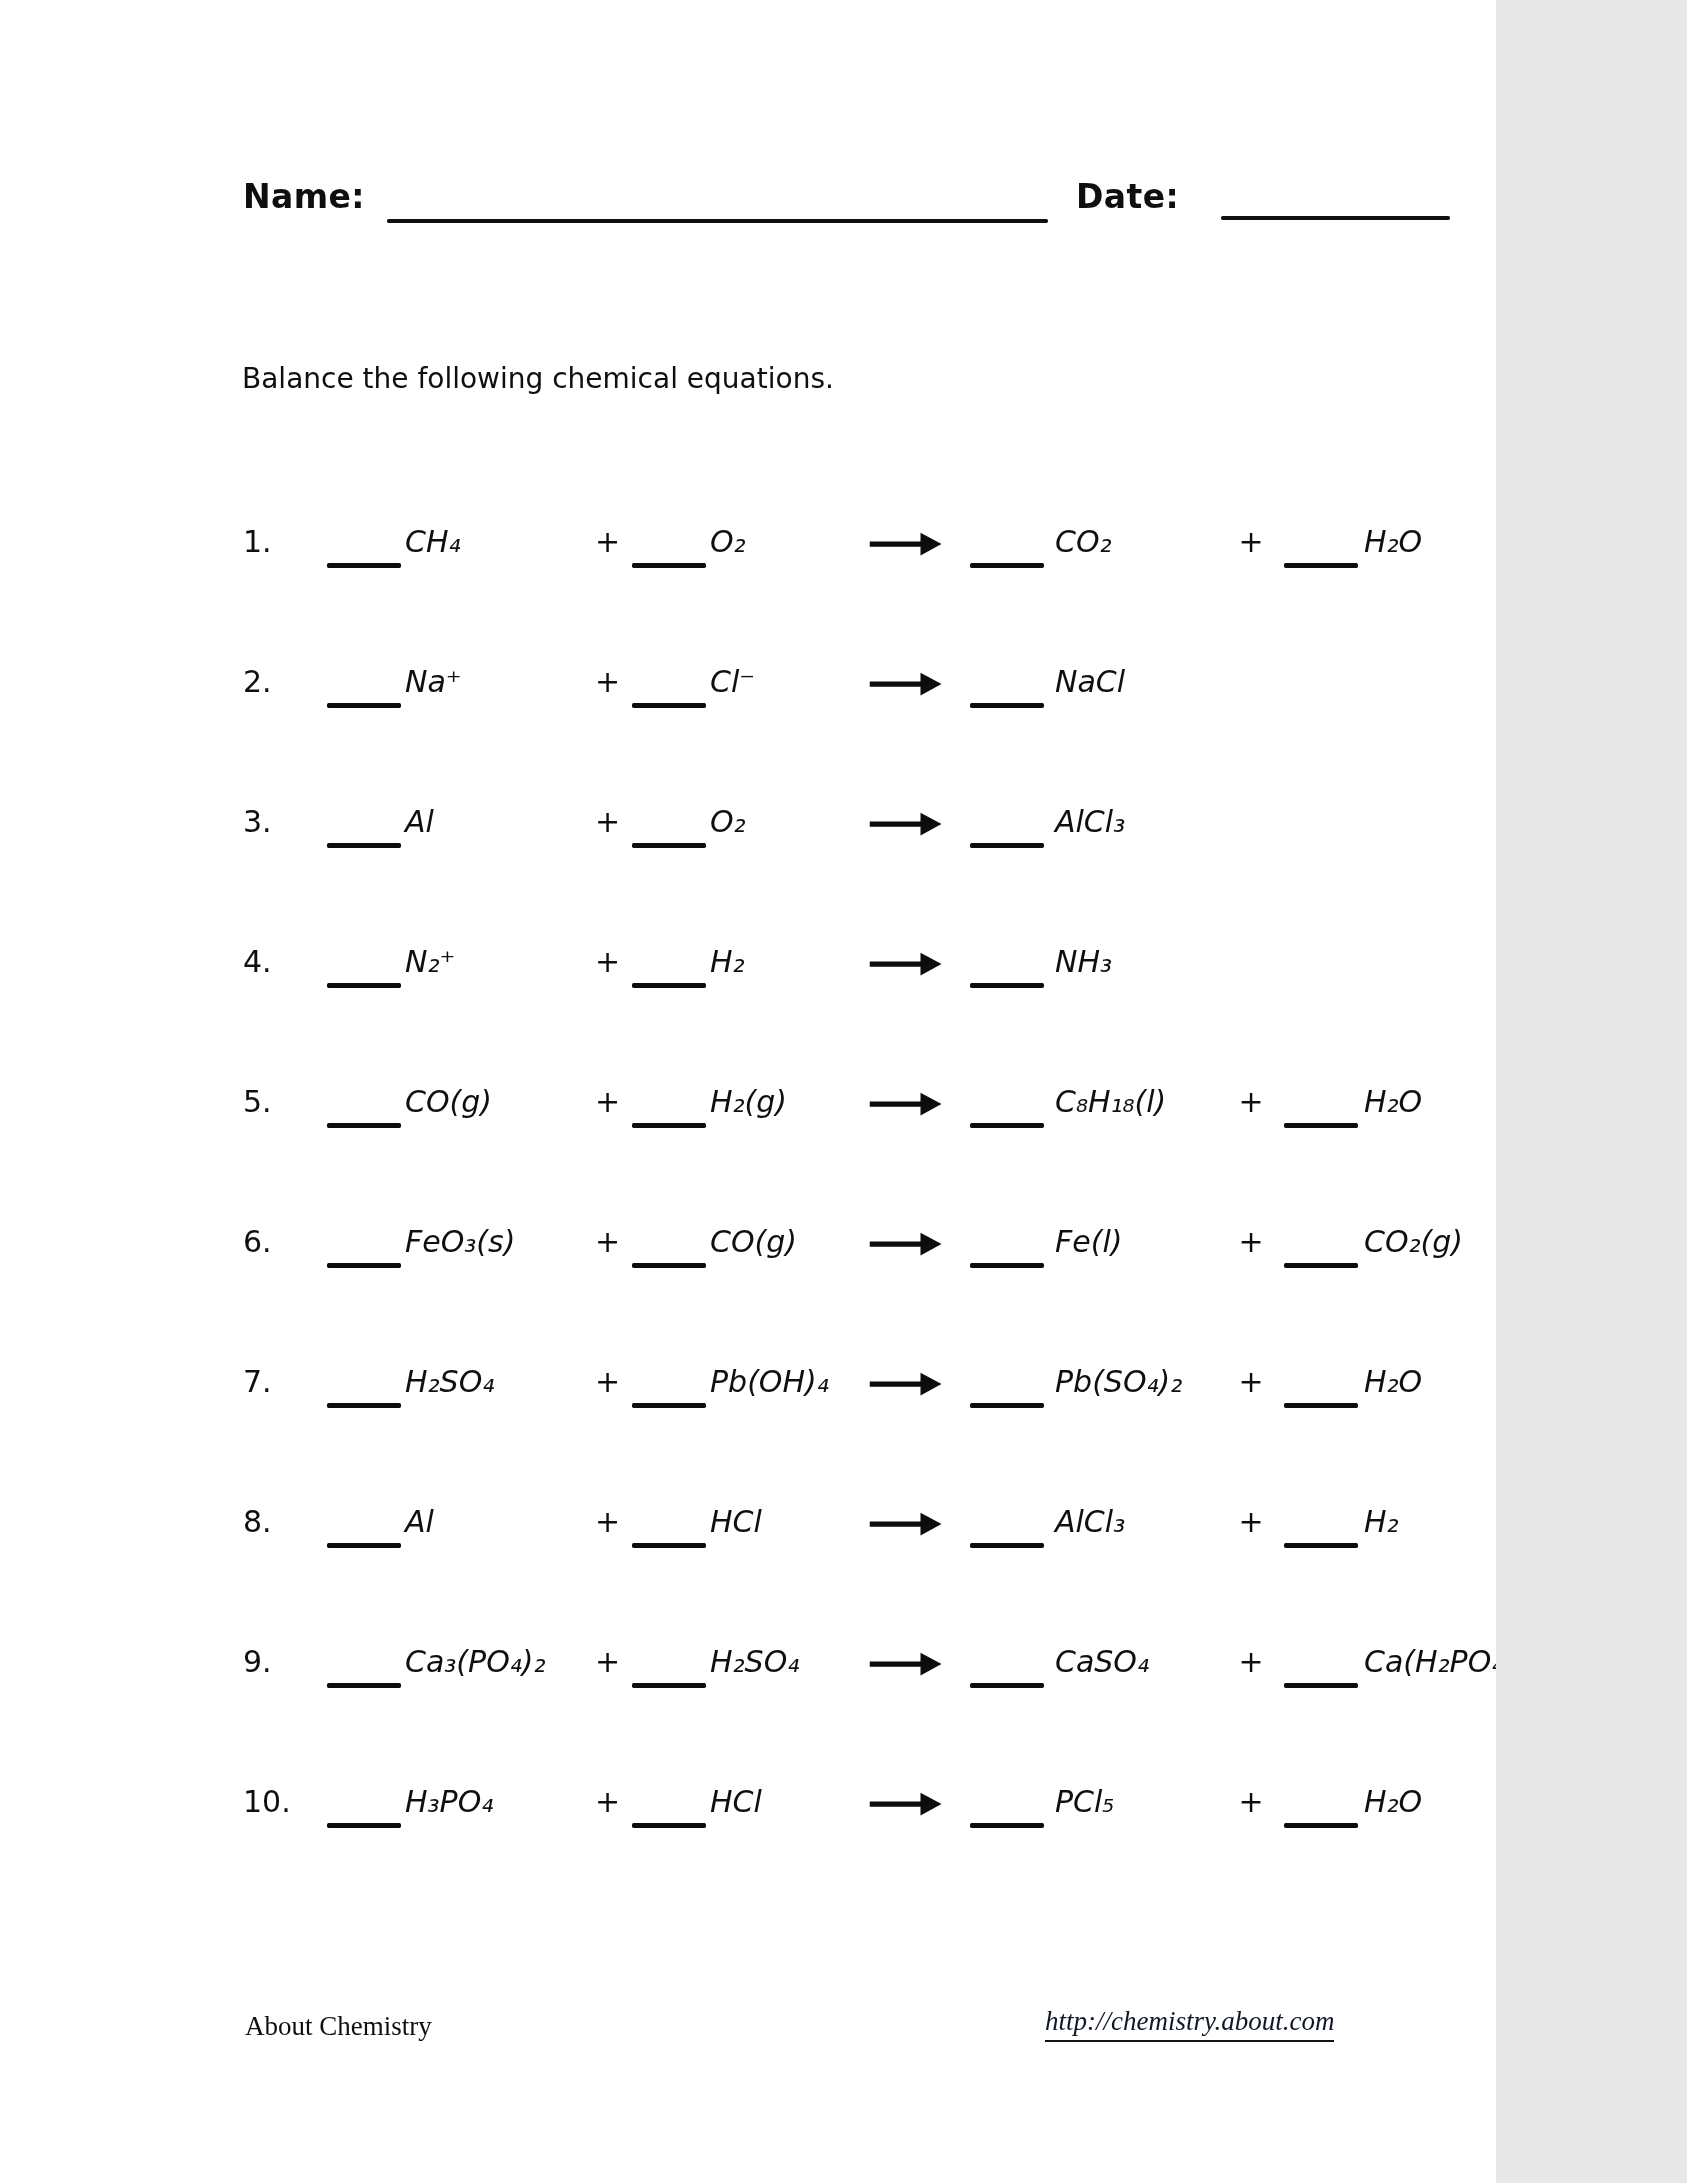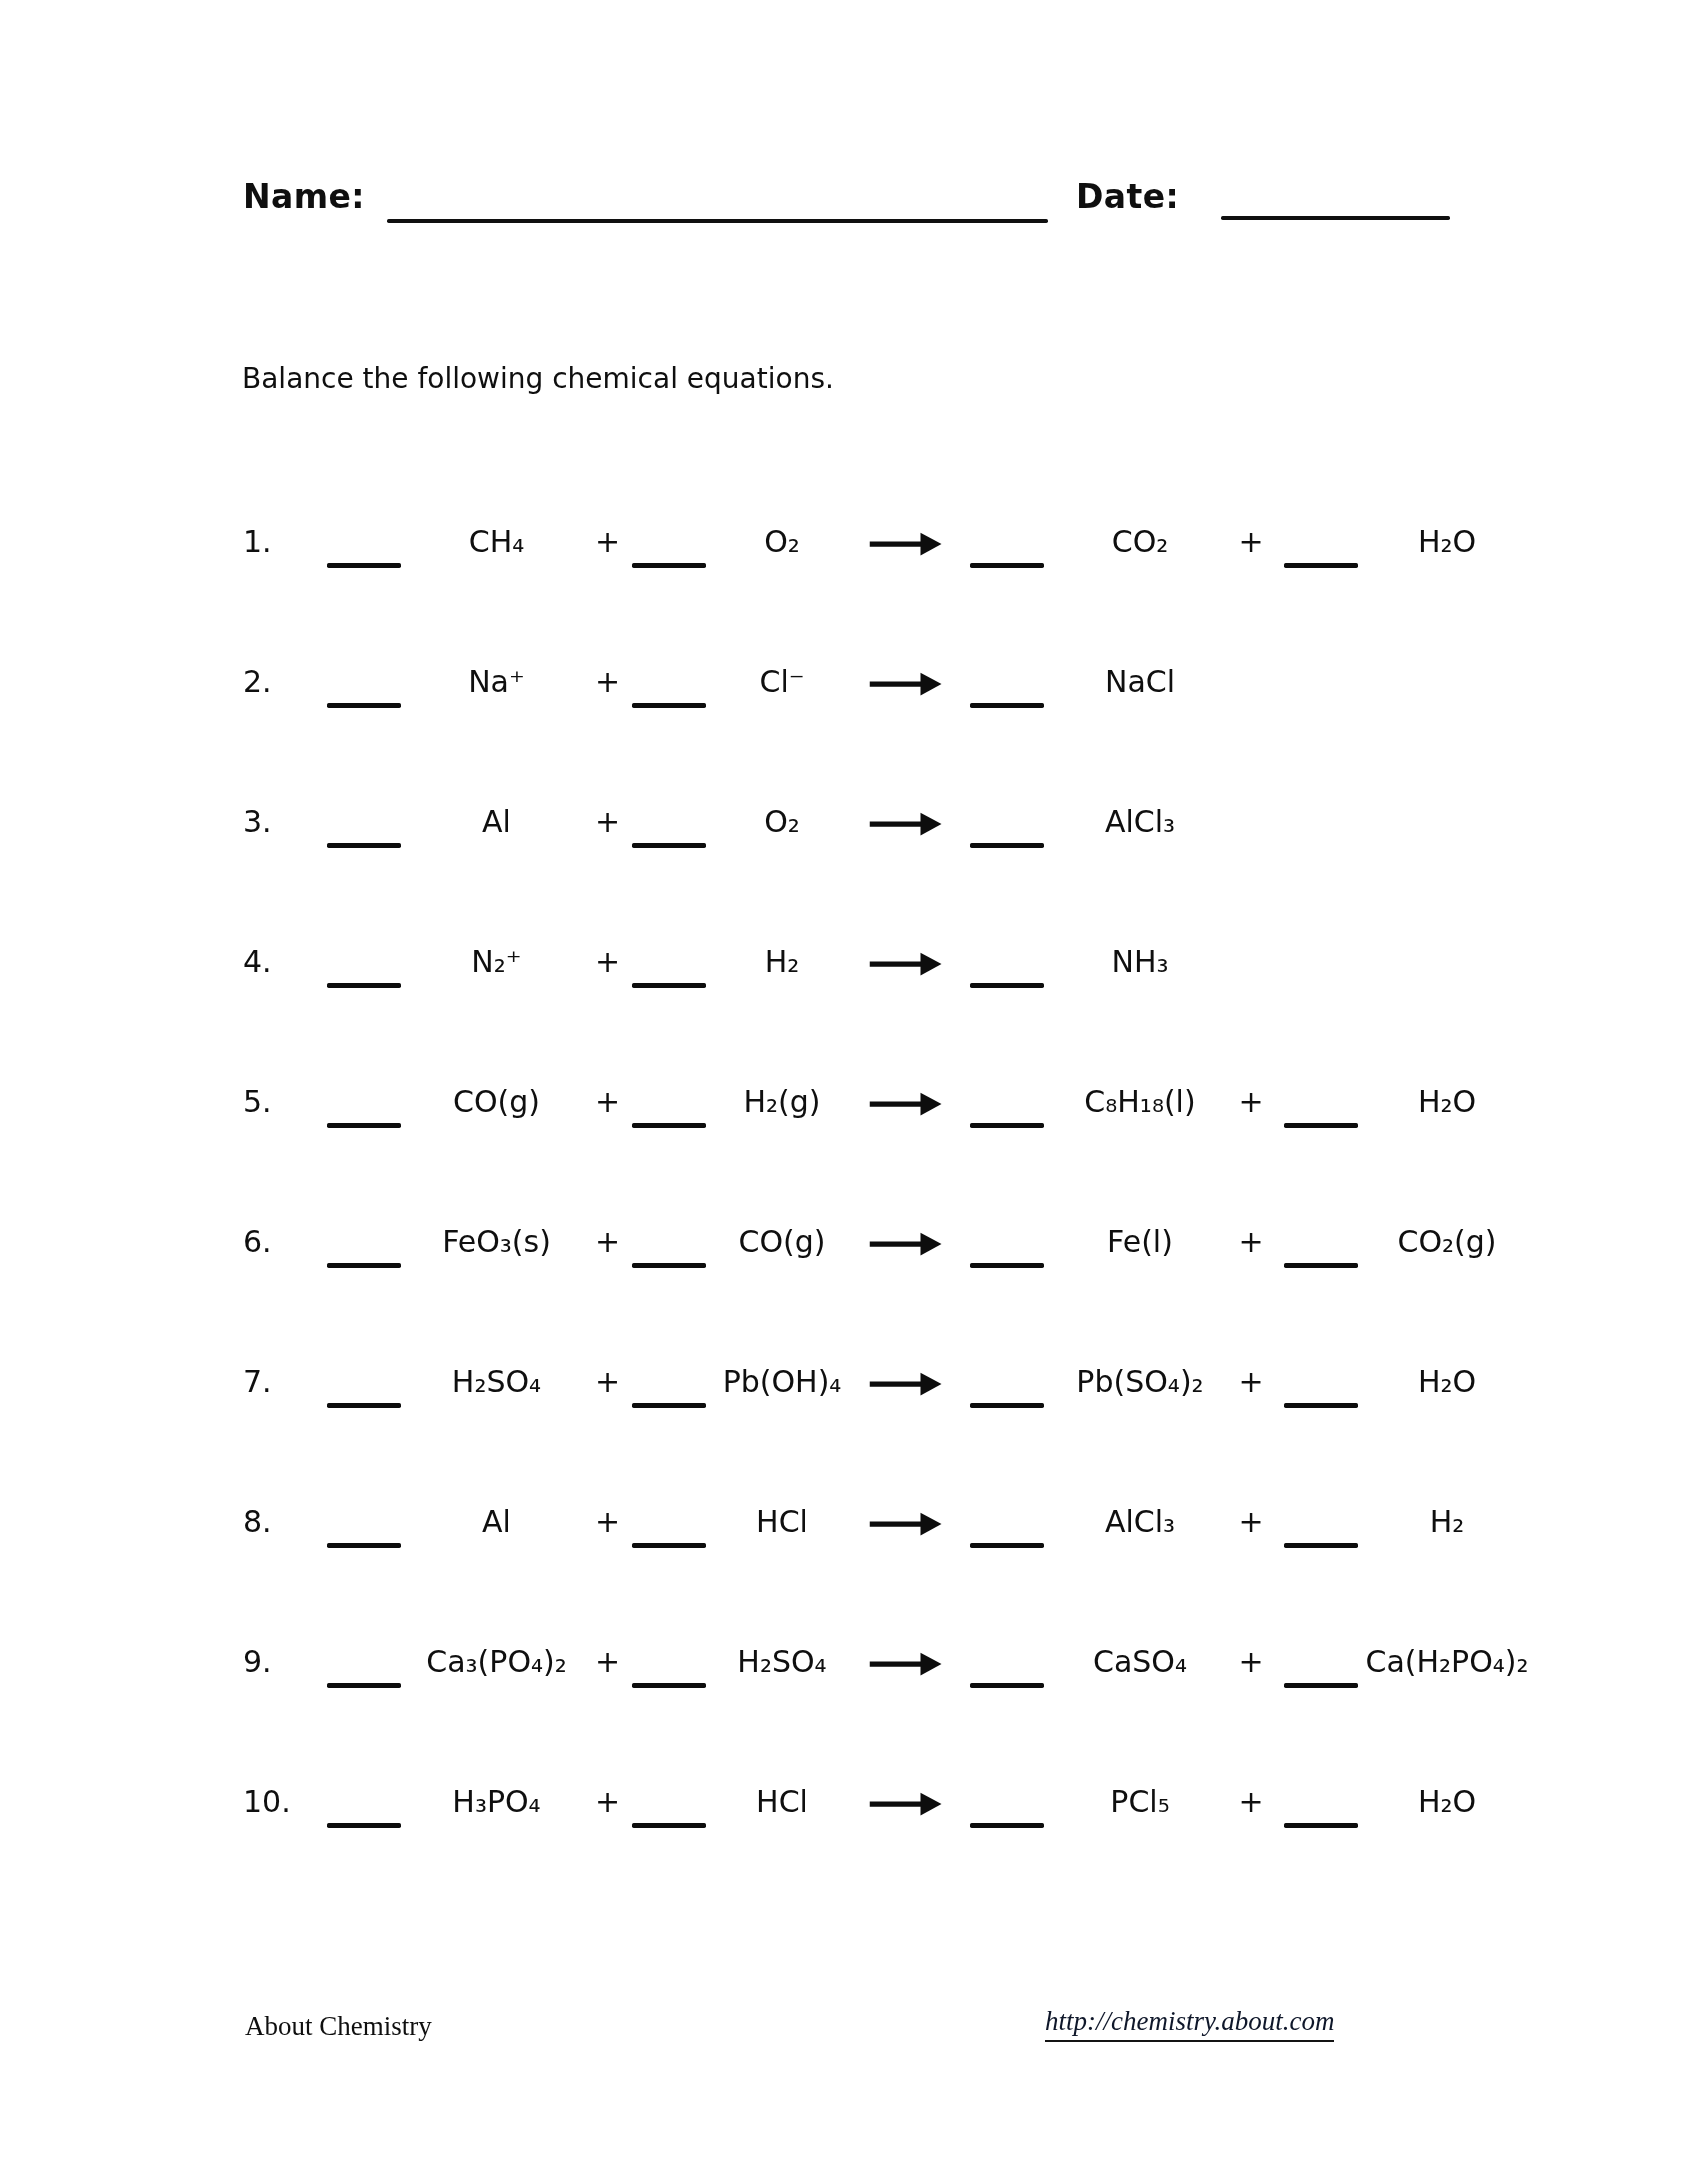--- a/index.html
+++ b/index.html
@@ -1,18 +1,18 @@
 <!DOCTYPE html>
 <html style="font-size:14px"><head>
 <meta charset="utf-8">
 <style>
   html, body { margin:0; padding:0; background:#e8e8e8; }
   .page {
     position:relative;
-    width:1687px; height:2184px;
+    width:1496px; height:2184px;
     background:#ffffff;
     font-family:"DejaVu Sans", sans-serif;
     color:#0f0f0f;
     overflow:hidden;
   }
   .abs { position:absolute; }
 
   
   .hdr-label { font-size:33px; font-weight:700; letter-spacing:0.4px; }
   #name-label { left:243px; top:177px; }
@@ -32,21 +32,21 @@
   .eq-row {
     display:grid;
     grid-template-columns:79px 83px 183px 39px 83px 144px 105px 96px 170px 52px 87px 166px;
     margin-left:243px;
     height:140px;
     align-items:start;
     font-size:30px;
   }
   .cell { display:block; }
   .num  { padding-top:7px; text-align:left; }
-  .f    { padding-top:7px; text-align:center; white-space:nowrap; }
+  .f    { padding-top:7px; white-space:nowrap;font-style:italic; }
   .plus { padding-top:7px; text-align:center; }
   .blank .ln {
     display:block; width:74px; height:5.2px; margin:46px auto 0;
     background:#0d0d0d; border-radius:1.7px;
   }
   .arrowc { display:flex; justify-content:center; padding-top:12.2px; }
 
   
   .serif { font-family:"Liberation Serif", "DejaVu Serif", serif; }
   #footer-brand { left:245px; top:2011px; font-size:27px; }

